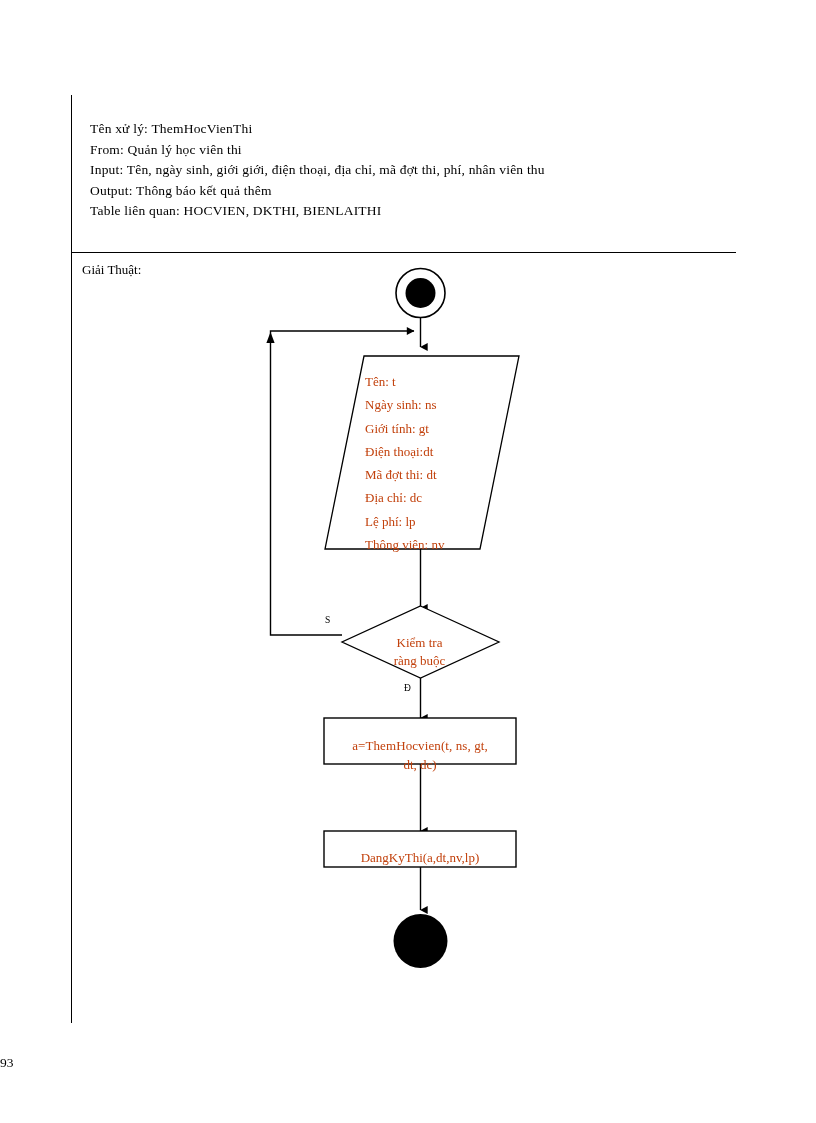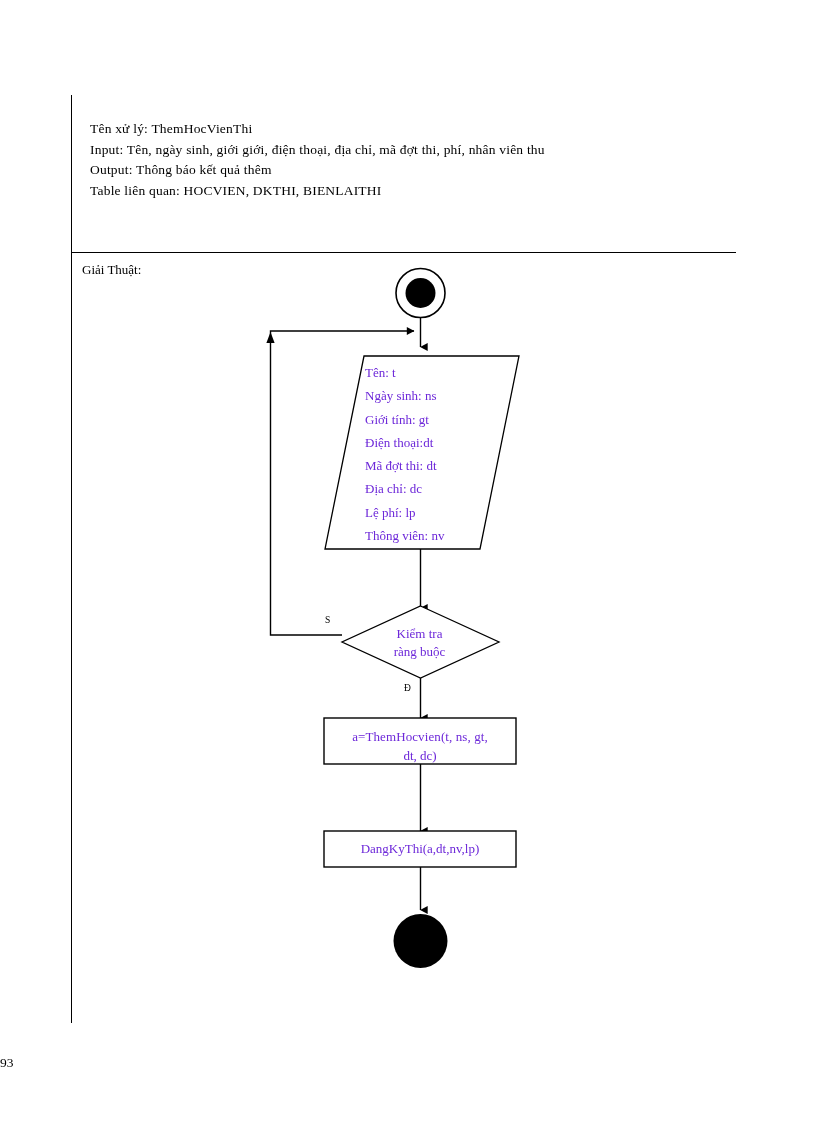--- a/index.html
+++ b/index.html
@@ -61,21 +61,22 @@
     left: 0;
     top: 0;
     width: 816px;
     height: 1123px;
   }
 
   
   .node-text {
     position: absolute;
     font-family: "Liberation Serif", "DejaVu Serif", serif;
-    color: #6d28d9;
+    color: #c2410c;
+    margin-top: 9px;
   }
   #parallelogram-text {
     left: 365px;
     top: 361px;
     width: 160px;
     font-size: 13px;
     line-height: 23.3px;
     text-align: left;
   }
   #decision-text {
@@ -124,20 +125,21 @@
 <body>
 
 <div id="page">
 
   <div class="rule-v" style="left:71px; top:95px; height:928px;"></div>
   <div class="rule-v" style="left:745px; top:95px; height:928px;"></div>
   <div class="rule-h" style="left:71px; top:252px; width:675px;"></div>
 
   <div id="header-block">
     <div class="hdr-line">Tên xử lý:  ThemHocVienThi</div>
+    <div class="hdr-line">From:  Quản lý học viên thi</div>
     <div class="hdr-line">Input: Tên, ngày  sinh,  giới  giới,  điện thoại,  địa chỉ,  mã đợt thi,  phí,  nhân viên  thu</div>
     <div class="hdr-line">Output:  Thông  báo kết quả thêm</div>
     <div class="hdr-line">Table liên  quan:  HOCVIEN, DKTHI, BIENLAITHI</div>
   </div>
 
   <div id="algo-label">Giải Thuật:</div>
 
   <svg id="flow-svg" viewBox="0 0 816 1123" xmlns="http://www.w3.org/2000/svg">
     <defs>
       <marker id="arrow-down" markerWidth="9" markerHeight="9" refX="4.5" refY="7.6" orient="auto" markerUnits="userSpaceOnUse">

